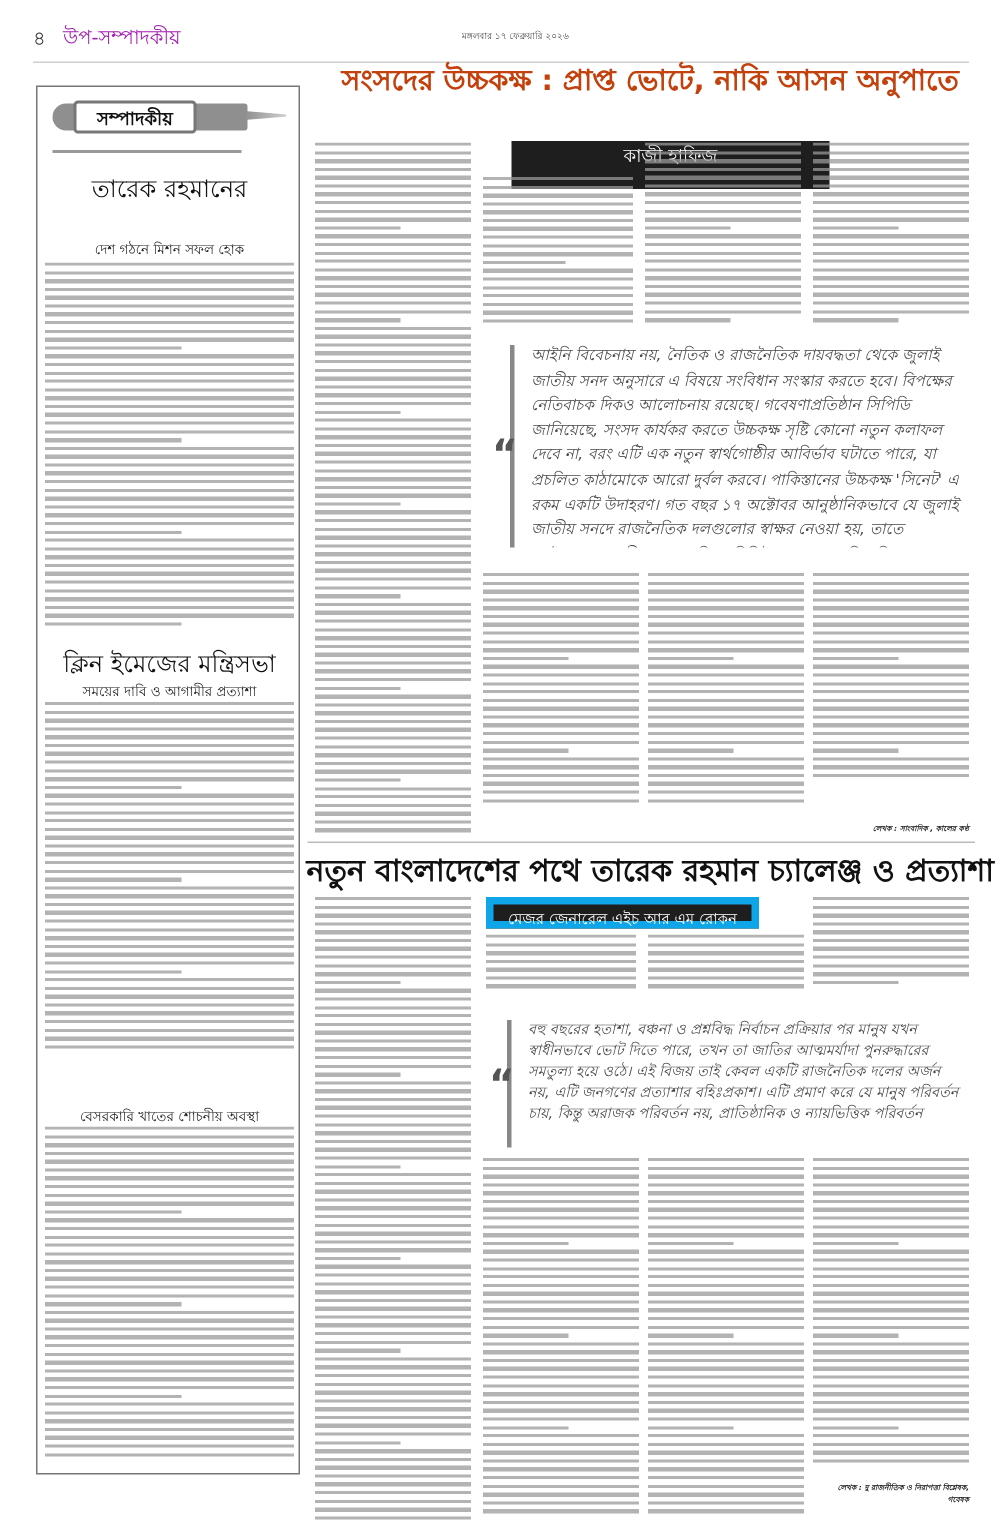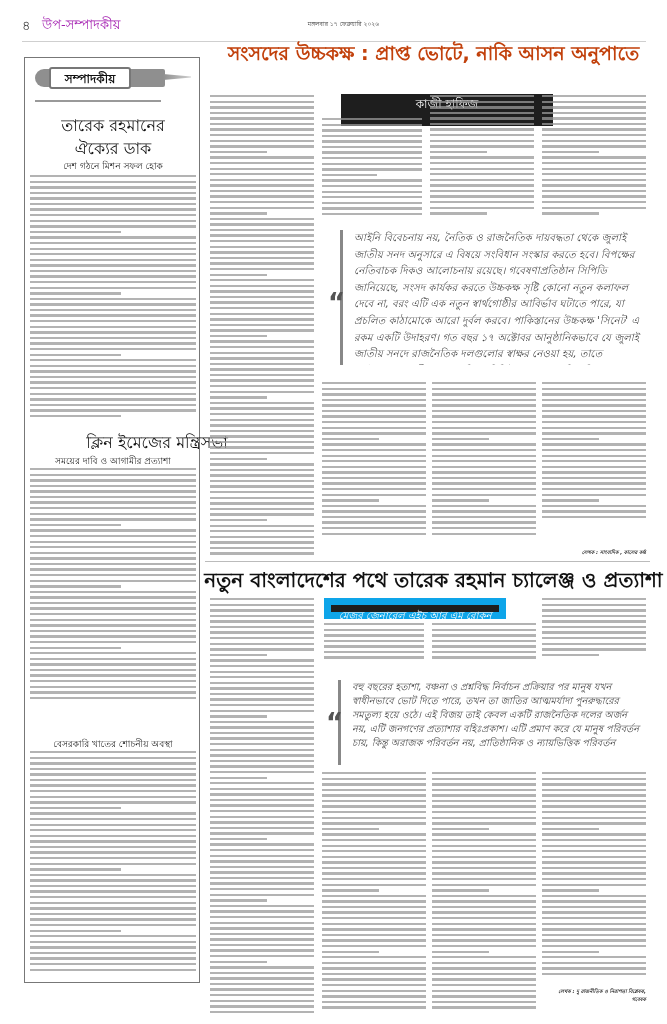--- a/index.html
+++ b/index.html
@@ -26,39 +26,39 @@
   .pen-label { position: absolute; left: 14px; top: 4px; width: 82px; text-align: center; font-size: 12px; font-weight: bold; color: #111; }
   .pen-tip { position: absolute; left: 128px; top: 8px; width: 28px; height: 6px; background: linear-gradient(90deg,#8f8f8f,#cfcfcf); clip-path: polygon(0 0, 100% 40%, 100% 60%, 0 100%); }
   .pen-underline { position: absolute; left: 10px; top: 42px; width: 126px; height: 2px; background: #999; }
 
   .ed-title { position: absolute; left: 0; width: 176px; text-align: center; color: #111; font-weight: normal; }
   .ed-t1 { top: 55px; font-size: 16px; }
   .ed-t2 { top: 78px; font-size: 16px; }
   .ed-sub { position: absolute; left: 0; width: 176px; text-align: center; font-size: 9px; color: #222; }
   .ed-sub1 { top: 101px; }
 
-  .sec-head { position: absolute; left: 0; width: 176px; text-align: center; font-size: 16px; color: #111; margin-left: 44px; }
+  .sec-head { position: absolute; left: 0; width: 176px; text-align: center; font-size: 16px; color: #111; }
   .sec-sub { position: absolute; left: 0; width: 176px; text-align: center; font-size: 9px; color: #222; }
   .text-lines { position: absolute; overflow: hidden; }
   .text-lines div { height: 2.4px; background: #9a9a9a; margin-bottom: 3.2px; opacity: 0.75; }
 
   
   .a1-headline { position: absolute; left: 200px; top: 39px; width: 467px; text-align: center; font-size: 19px; font-weight: bold; color: #c2410c; white-space: nowrap; }
   .byline-bar { position: absolute; background: #1e1e1e; color: #fff; text-align: center; }
   .a1-byline { left: 341px; top: 94px; width: 212px; height: 32px; font-size: 12px; line-height: 20px; }
 
   .pull-quote { position: absolute; }
   .pq-bar { position: absolute; left: 0; width: 3px; background: #888; }
   .pq-mark { position: absolute; left: -12px; font-size: 26px; color: #555; font-weight: bold; line-height: 1; }
   .pq-text { position: absolute; left: 14px; font-size: 10.2px; line-height: 16.6px; font-style: italic; color: #4a4a4a; }
   .author-credit { position: absolute; font-size: 5px; font-weight: bold; font-style: italic; color: #222; text-align: right; }
 
   
   .a2-headline { position: absolute; left: 200px; top: 565px; width: 467px; text-align: center; font-size: 20px; font-weight: bold; color: #111; white-space: nowrap; }
-  .a2-byline { left: 324px; top: 598px; width: 182px; height: 21px; font-size: 10px; line-height: 21px; border: 7px solid #0ea5e9; font-style: italic; }
+  .a2-byline { left: 324px; top: 598px; width: 182px; height: 21px; font-size: 10px; line-height: 21px; border: 5px solid #0ea5e9; }
   .divider-h { position: absolute; height: 1px; background: #bbb; }
 </style>
 </head>
 <body>
 
 <div class="masthead">
   <span class="page-num">৪</span>
   <span class="section-name">উপ-সম্পাদকীয়</span>
   <div class="date-line">মঙ্গলবার ১৭ ফেব্রুয়ারি ২০২৬</div>
 </div>
@@ -67,21 +67,20 @@
 <div class="left-col">
   <div class="editorial-banner">
     <div class="pen-body"></div>
     <div class="pen-label-bg"></div>
     <div class="pen-label">সম্পাদকীয়</div>
     <div class="pen-tip"></div>
   </div>
   <div class="pen-underline"></div>
 
   <div class="ed-title ed-t1">তারেক রহমানের</div>
-  <div class="ed-title ed-t2">ঐক্যের ডাক</div>
   <div class="ed-sub ed-sub1">দেশ গঠনে মিশন সফল হোক</div>
 
   <div class="text-lines" style="left:5px; top:117px; width:166px; height:250px;" id="lines-ed1">
       <div></div>
       <div></div>
       <div></div>
       <div></div>
       <div></div>
       <div></div>
       <div></div>

